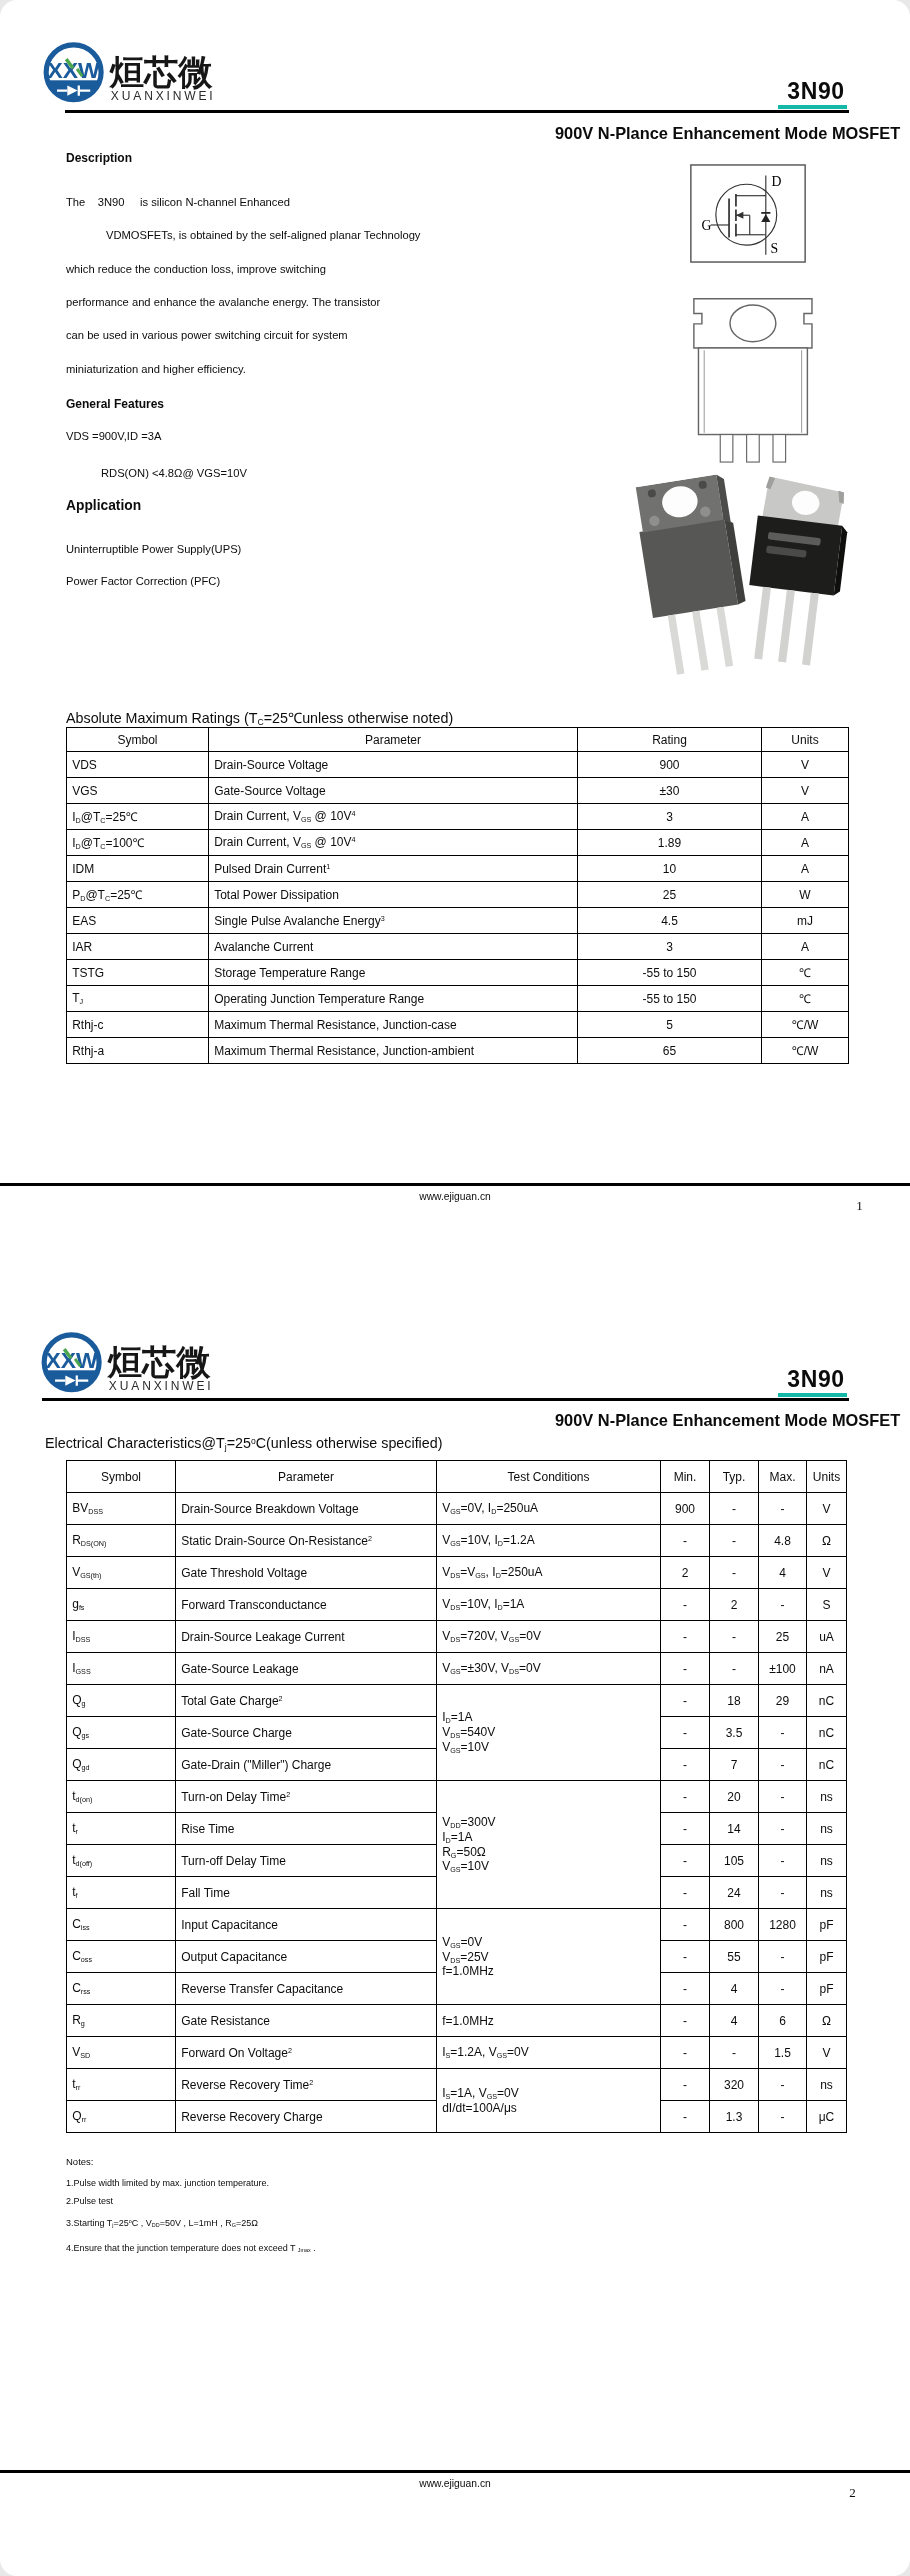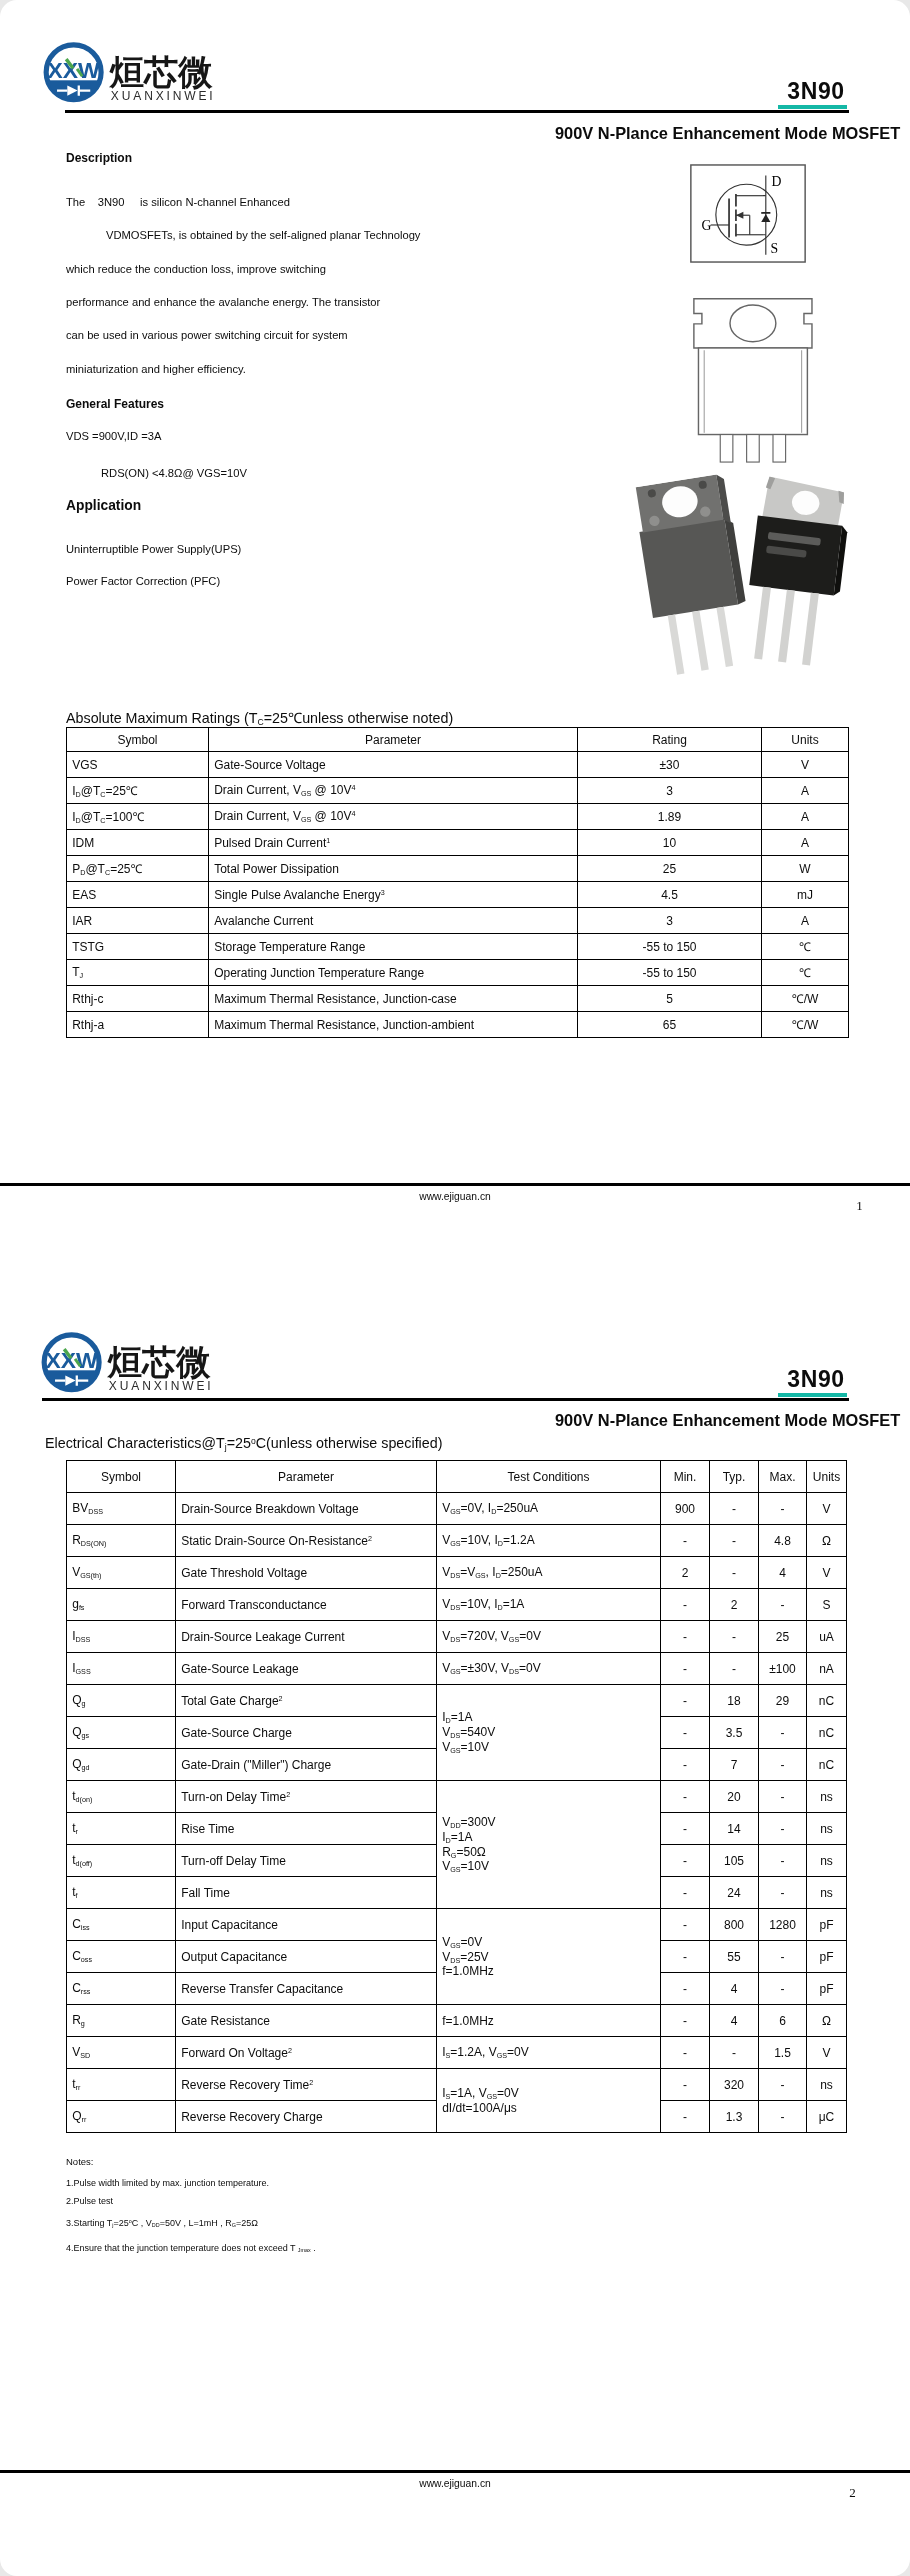--- a/index.html
+++ b/index.html
@@ -150,20 +150,26 @@
     <thead>
       <tr>
         <th>Symbol</th>
         <th>Parameter</th>
         <th>Rating</th>
         <th>Units</th>
       </tr>
     </thead>
     <tbody>
         <tr>
+          <td class="al">VDS</td>
+          <td class="al">Drain-Source Voltage</td>
+          <td class="ac">900</td>
+          <td class="ac">V</td>
+        </tr>
+        <tr>
           <td class="al">VGS</td>
           <td class="al">Gate-Source Voltage</td>
           <td class="ac">±30</td>
           <td class="ac">V</td>
         </tr>
         <tr>
           <td class="al">I<sub>D</sub>@T<sub>C</sub>=25℃</td>
           <td class="al">Drain Current, V<sub>GS</sub> @ 10V<sup>4</sup></td>
           <td class="ac">3</td>
           <td class="ac">A</td>

